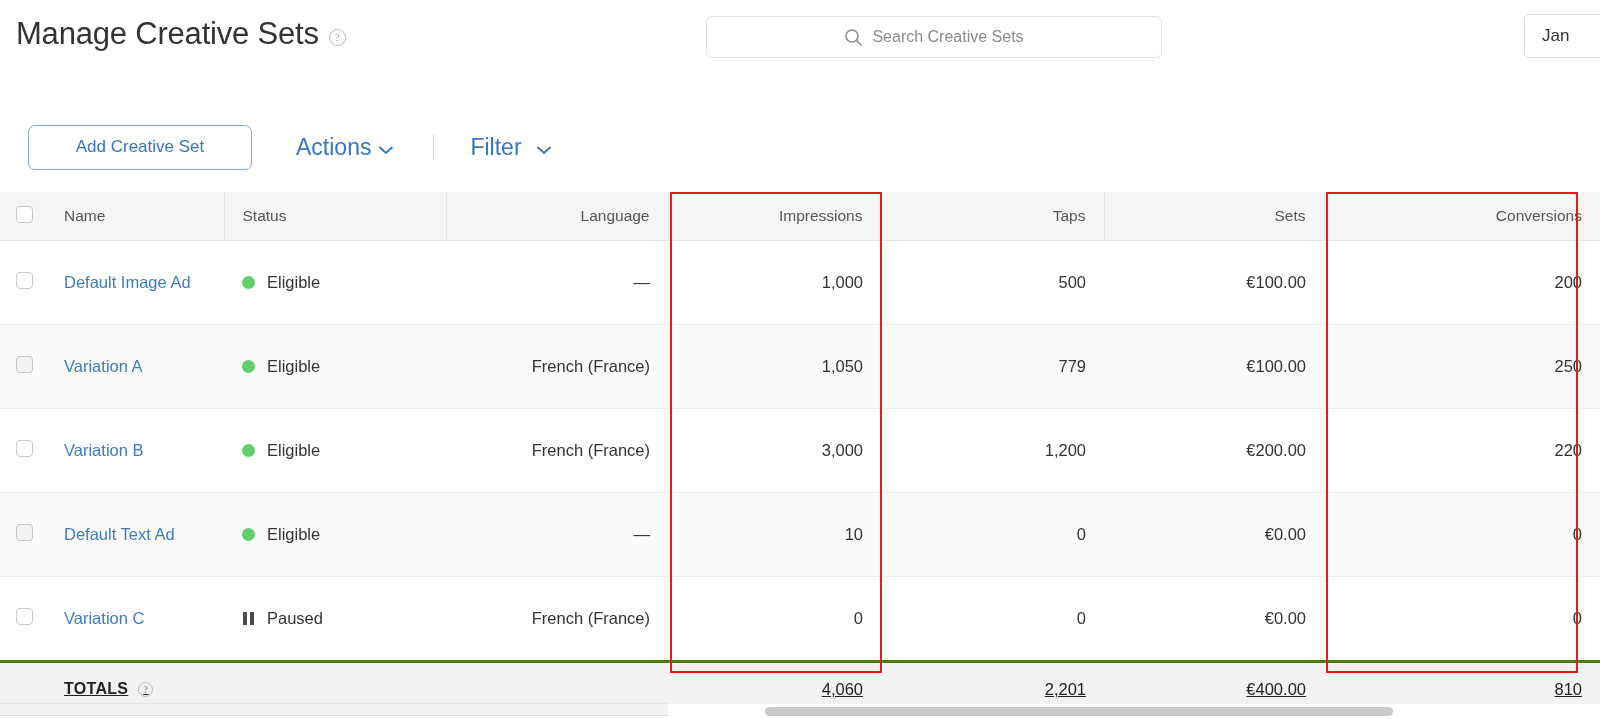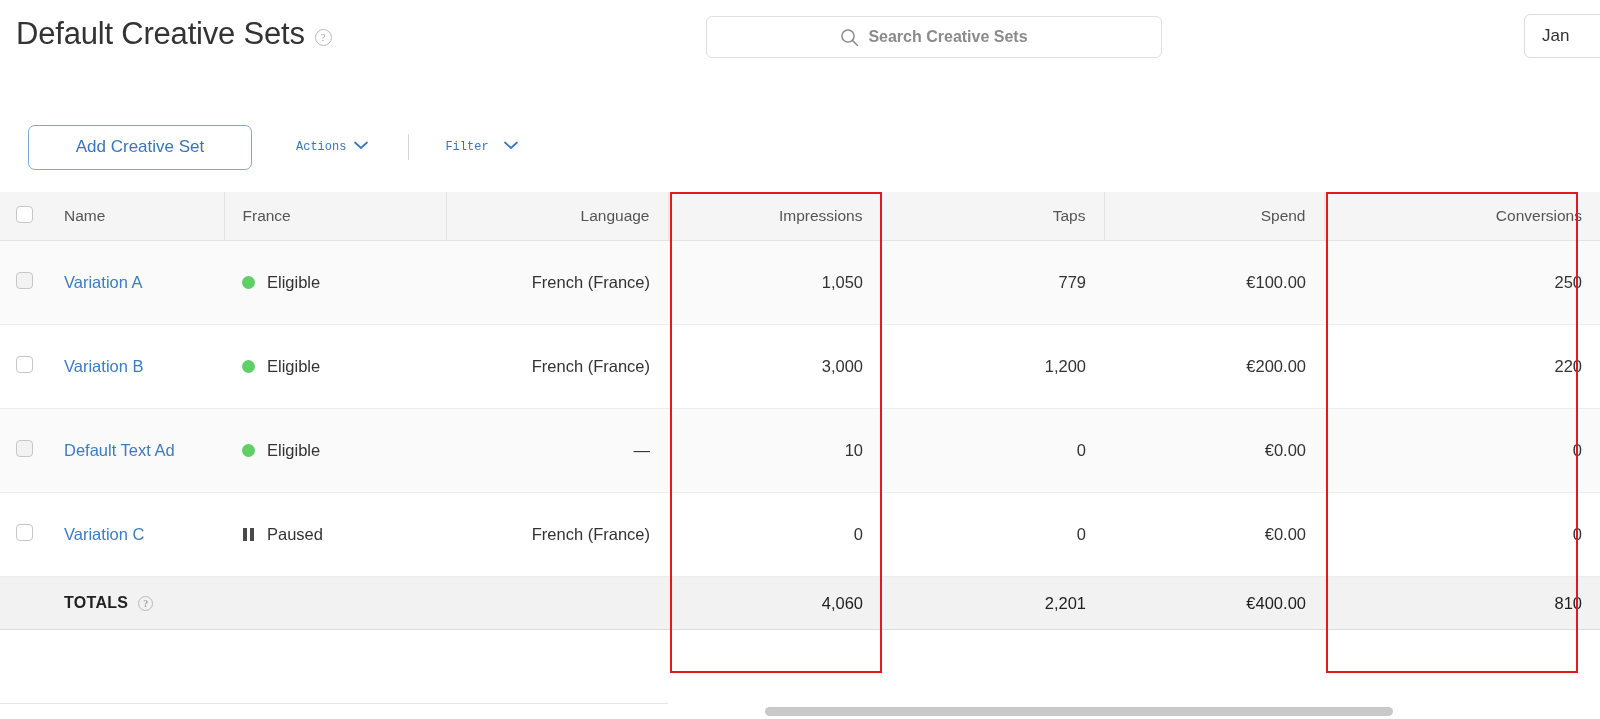--- a/index.html
+++ b/index.html
@@ -74,21 +74,21 @@
   }
   .search-inner {
     display: flex;
     align-items: center;
     gap: 9px;
   }
   .search-icon svg { display: block; }
   .search-placeholder {
     font-size: 16px;
     color: #8b8b8b;
-    font-weight: 700;
+    font-weight: 400;
     text-align: right;
   }
 
   .date-picker {
     position: absolute;
     left: 1524px;
     top: 14px;
     width: 120px;
     height: 44px;
     border: 1px solid #dcdcdc;
@@ -127,25 +127,25 @@
     display: flex;
     align-items: center;
     justify-content: center;
     box-sizing: border-box;
   }
   .menu-btn {
     display: flex;
     align-items: flex-end;
     gap: 8px;
     color: #3776bd;
-    font-size: 12px;
+    font-size: 23px;
     cursor: pointer;
     background: transparent;
     border: none;
-    font-family: Liberation Mono, monospace;
+    font-family: Liberation Sans, sans-serif;
     padding: 0;
   }
   .ml-44 { margin-left: 44px; }
   .ml-36 { margin-left: 36px; gap: 15px; }
   .chev { display: inline-block; }
   .tb-divider {
     width: 1px;
     height: 26px;
     background: #d6d6d6;
     margin-left: 40px;
@@ -245,22 +245,23 @@
     cursor: pointer;
   }
   tr.row-even .checkbox { background: #f2f2f2; }
 
   
   tr.totals td {
     background: #f2f2f2;
     height: 52px;
     font-size: 16.5px;
     color: #222;
-    border-top: 1px solid #4d7c0f;
+    border-top: 3px solid #4d7c0f;
     border-bottom: 1px solid #dcdcdc;
+    text-decoration: underline;
   }
   .totals-label {
     display: flex;
     align-items: center;
     gap: 10px;
     font-weight: 700;
     letter-spacing: 0.3px;
     font-size: 16px;
   }
 
@@ -303,21 +304,21 @@
     background: #e5e5e5;
     z-index: 2;
   }
 </style>
 </head>
 <body>
 
 <div class="page-header">
 
   <div class="page-title-wrap">
-    <span class="page-title">Default Creative Sets</span>
+    <span class="page-title">Manage Creative Sets</span>
     <span class="help-circle">?</span>
   </div>
 
   <div class="search-box">
     <span class="search-inner">
       <span class="search-icon">
         <svg width="19" height="19" viewBox="0 0 19 19">
           <circle cx="8" cy="8" r="6.1" fill="none" stroke="#8b8b8b" stroke-width="1.5"></circle>
           <line x1="12.4" y1="12.4" x2="17.3" y2="17.3" stroke="#8b8b8b" stroke-width="1.5" stroke-linecap="round"></line>
         </svg>
@@ -364,30 +365,45 @@
         <col class="col-taps">
         <col class="col-spend">
         <col class="col-conv">
     </colgroup>
     <thead>
       <tr>
         <th class="th-left col-check">
           <span class="checkbox"></span>
         </th>
         <th class="th-left sep-right">Name</th>
-        <th class="th-left sep-right">France</th>
+        <th class="th-left sep-right">Status</th>
         <th class="th-right sep-right">Language</th>
         <th class="th-right sep-right">Impressions</th>
         <th class="th-right sep-right">Taps</th>
-        <th class="th-right sep-right">Spend</th>
+        <th class="th-right sep-right">Sets</th>
         <th class="th-right">Conversions</th>
       </tr>
     </thead>
     <tbody>
 
+      <tr class="data-row row-odd">
+        <td class="col-check"><span class="checkbox"></span></td>
+        <td><a class="name-link">Default Image Ad</a></td>
+        <td>
+          <span class="cell-status">
+            <span class="dot" style="background:#5fd068"></span>
+            <span>Eligible</span>
+          </span>
+        </td>
+        <td class="td-right dash">—</td>
+        <td class="td-right">1,000</td>
+        <td class="td-right">500</td>
+        <td class="td-right">€100.00</td>
+        <td class="td-right">200</td>
+      </tr>
 
       <tr class="data-row row-even">
         <td class="col-check"><span class="checkbox"></span></td>
         <td><a class="name-link">Variation A</a></td>
         <td>
           <span class="cell-status">
             <span class="dot" style="background:#5fd068"></span>
             <span>Eligible</span>
           </span>
         </td>

